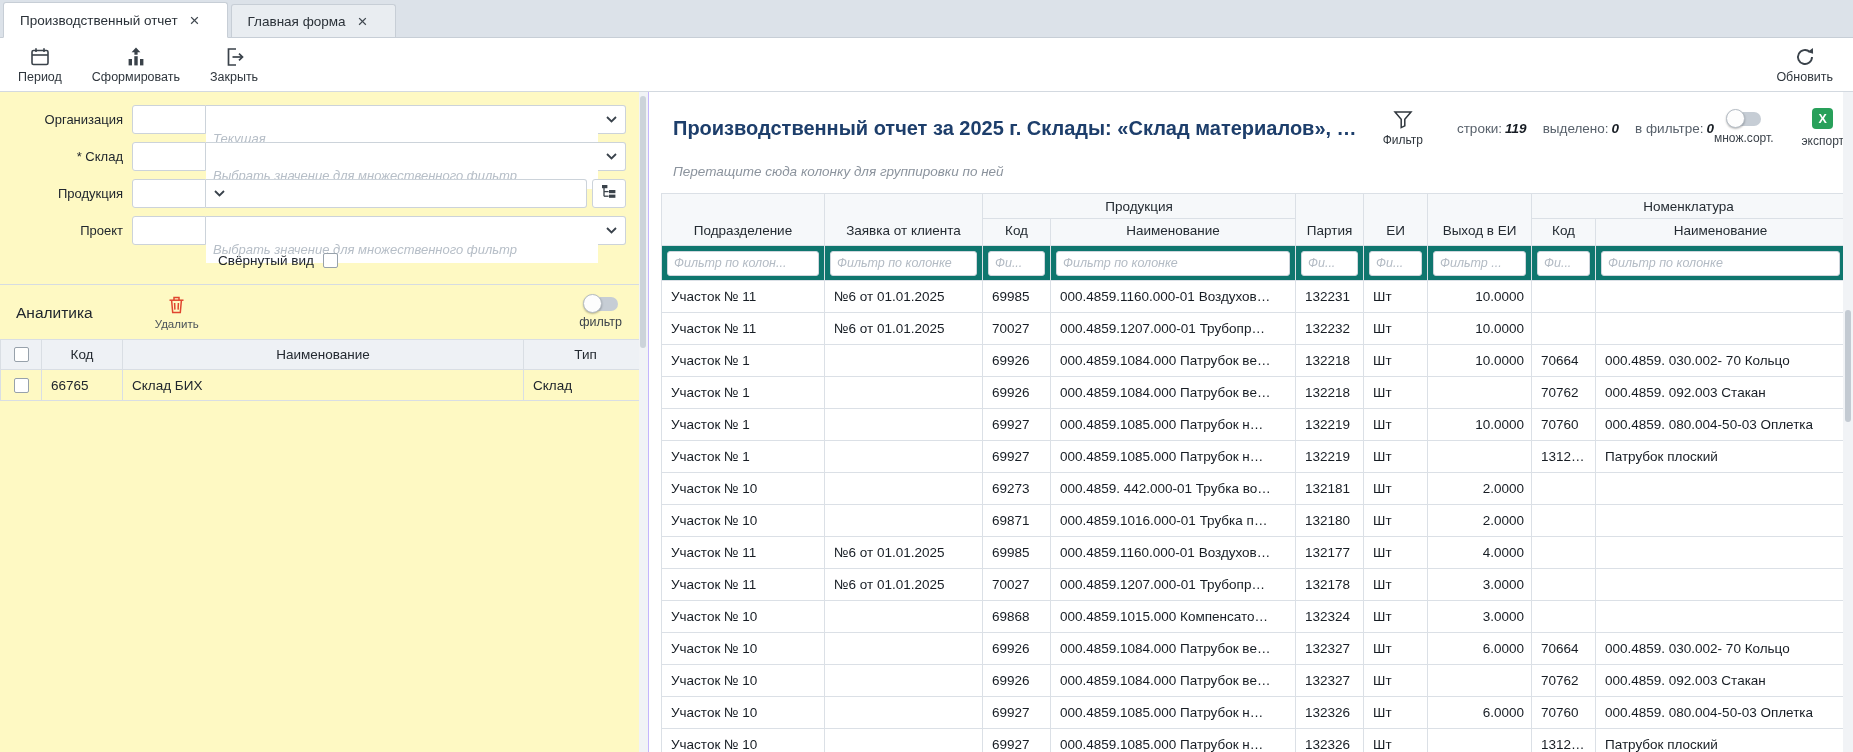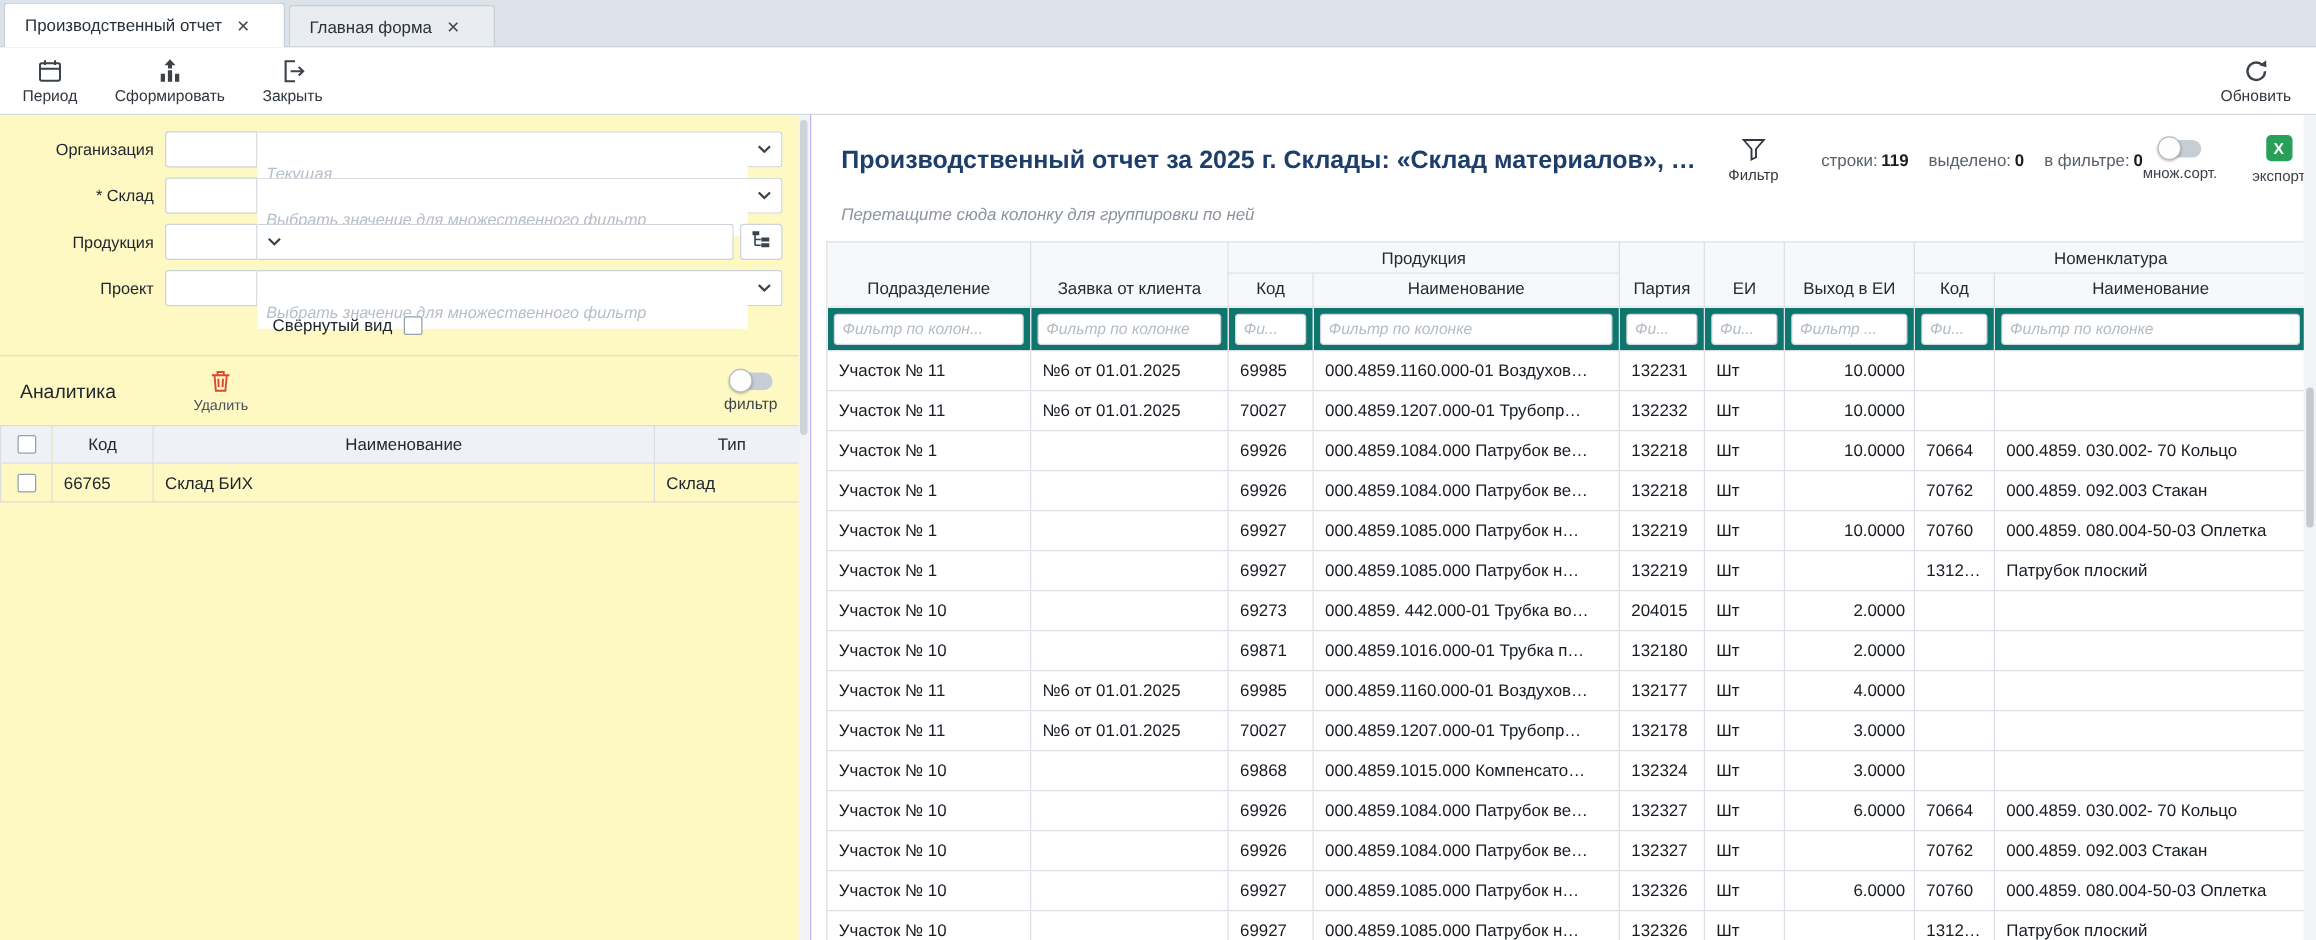--- a/index.html
+++ b/index.html
@@ -62,21 +62,21 @@
   .analytics-table th, .analytics-table td { border:1px solid #d9dee4; height:31px; padding:0 9px; text-align:left; font-weight:400; font-size:13.5px; overflow:hidden; white-space:nowrap; }
   .analytics-table th { background:#eef1f5; color:#242a31; text-align:center; height:30px; }
   .analytics-table .cb-cell { text-align:center; padding:0; vertical-align:middle; }
   .analytics-table .cb-cell .checkbox { vertical-align:middle; }
 
   
   .report-header { display:flex; align-items:center; padding:16px 2px 10px 14px; }
   .report-title { font-size:20px; font-weight:700; color:var(--title-navy, #1d3e6b); white-space:nowrap; }
   .filter-btn { display:flex; flex-direction:column; align-items:center; gap:1px; font-size:12px; color:#2f363d; margin-left:26px; cursor:pointer; }
   .stats { display:flex; align-items:center; gap:16px; margin-left:34px; font-size:13.5px; color:#58616b; white-space:nowrap; }
-  .stats b { color:#161c23; font-weight:700; margin-left:3px; }
+  .stats b { color:#161c23; font-weight:700; margin-left:3px;font-style:italic; }
   .hdr-controls { margin-left:auto; display:flex; align-items:center; gap:28px; }
   .ctl { display:flex; flex-direction:column; align-items:center; gap:5px; font-size:12px; color:#3c434b; cursor:pointer; }
   .excel-badge { width:21px; height:21px; border-radius:4px; background:var(--excel-green, #28a05a); color:#fff; font-weight:700; font-size:12.5px; display:flex; align-items:center; justify-content:center; }
   .gear-btn { cursor:pointer; display:flex; align-items:center; }
 
   .group-hint { font-style:italic; color:#8b939d; font-size:13.5px; padding:6px 0 14px 14px; }
 
   
   .report-table { border-collapse:collapse; table-layout:fixed; background:#fff; width:1200px; margin-left:2px; }
   .report-table th, .report-table td { border:1px solid #dbe0e6; overflow:hidden; white-space:nowrap; text-overflow:ellipsis; }
@@ -442,21 +442,21 @@
               <td class="num"></td>
               <td class="">131203</td>
               <td class="">Патрубок плоский</td>
               <td class="sliver"></td>
             </tr>
             <tr>
               <td class="">Участок № 10</td>
               <td class=""></td>
               <td class="">69273</td>
               <td class="">000.4859. 442.000-01 Трубка во…</td>
-              <td class="">204015</td>
+              <td class="">132181</td>
               <td class="">Шт</td>
               <td class="num">2.0000</td>
               <td class=""></td>
               <td class=""></td>
               <td class="sliver"></td>
             </tr>
             <tr>
               <td class="">Участок № 10</td>
               <td class=""></td>
               <td class="">69871</td>

